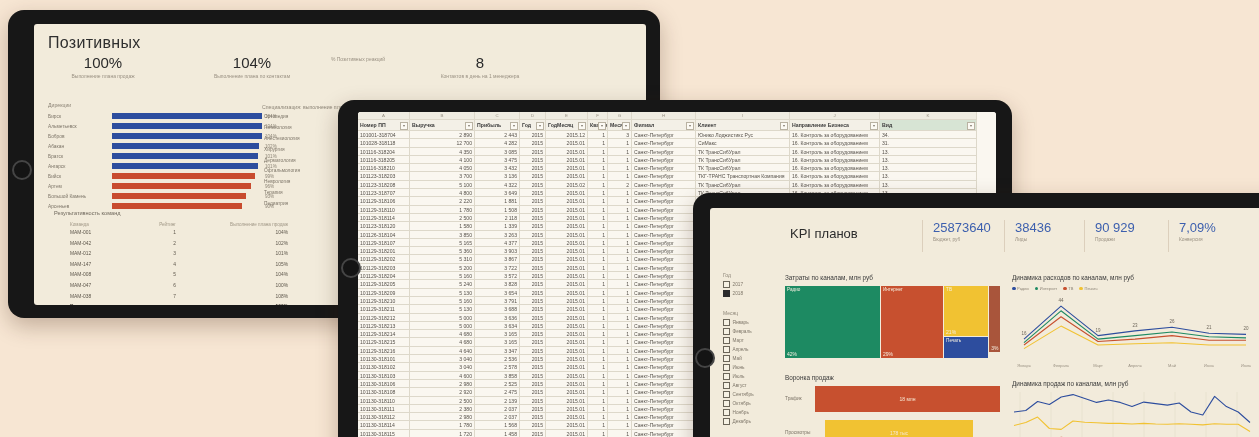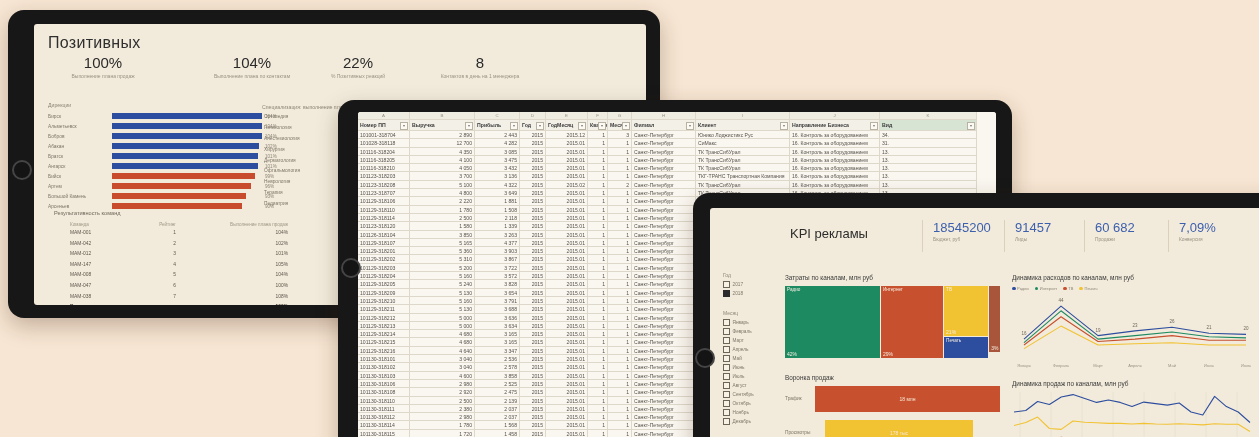--- a/index.html
+++ b/index.html
@@ -70,21 +70,20 @@
       <div id="t1-kpis">
           <div class="kpi1" style="left: 69px; top: 30px;">
             <div class="v">100%</div>
             <div class="l">Выполнение плана продаж</div>
           </div>
           <div class="kpi1" style="left: 218px; top: 30px;">
             <div class="v">104%</div>
             <div class="l">Выполнение плана по контактам</div>
           </div>
           <div class="kpi1" style="left: 324px; top: 30px;">
-            <div class="v">22%</div>
             <div class="l">% Позитивных реакций</div>
           </div>
           <div class="kpi1" style="left: 446px; top: 30px;">
             <div class="v">8</div>
             <div class="l">Контактов в день на 1 менеджера</div>
           </div>
         </div>
       <div class="abs sec-h" style="left:14px;top:78px">Дирекции</div>
       <div class="abs" id="dir-rows" style="left:14px;top:87px;width:250px">
           <div class="dir-row">
@@ -746,32 +745,32 @@
             <div class="c" style="width: 90px;">16. Контроль за оборудованием</div>
             <div class="c" style="width: 97px;">13.</div>
           </div>
         </div>
     </div>
   </div>
 
   <div class="tablet" style="left:693px;top:193px;width:600px;height:330px;z-index:3">
     <div class="home" style="left:2px;top:155px"></div>
     <div class="screen" style="left:17px;top:15px;width:566px;height:300px">
-      <div class="abs t3-title" style="left:80px;top:18px">KPI рекламы</div>
+      <div class="abs t3-title" style="left:80px;top:18px">KPI планов</div>
       <div id="t3-kpis">
           <div class="kpi3 sep" style="left: 212px;">
-            <div class="v">18545200</div>
+            <div class="v">25873640</div>
             <div class="l">Бюджет, руб</div>
           </div>
           <div class="kpi3 sep" style="left: 294px;">
-            <div class="v">91457</div>
+            <div class="v">38436</div>
             <div class="l">Лиды</div>
           </div>
           <div class="kpi3 sep" style="left: 374px;">
-            <div class="v">60 682</div>
+            <div class="v">90 929</div>
             <div class="l">Продажи</div>
           </div>
           <div class="kpi3 sep" style="left: 458px;">
             <div class="v">7,09%</div>
             <div class="l">Конверсия</div>
           </div>
         </div>
 
       <div class="abs f-lab" style="left:13px;top:64px">Год</div>
       <div class="abs" id="year-list" style="left:13px;top:72px">

